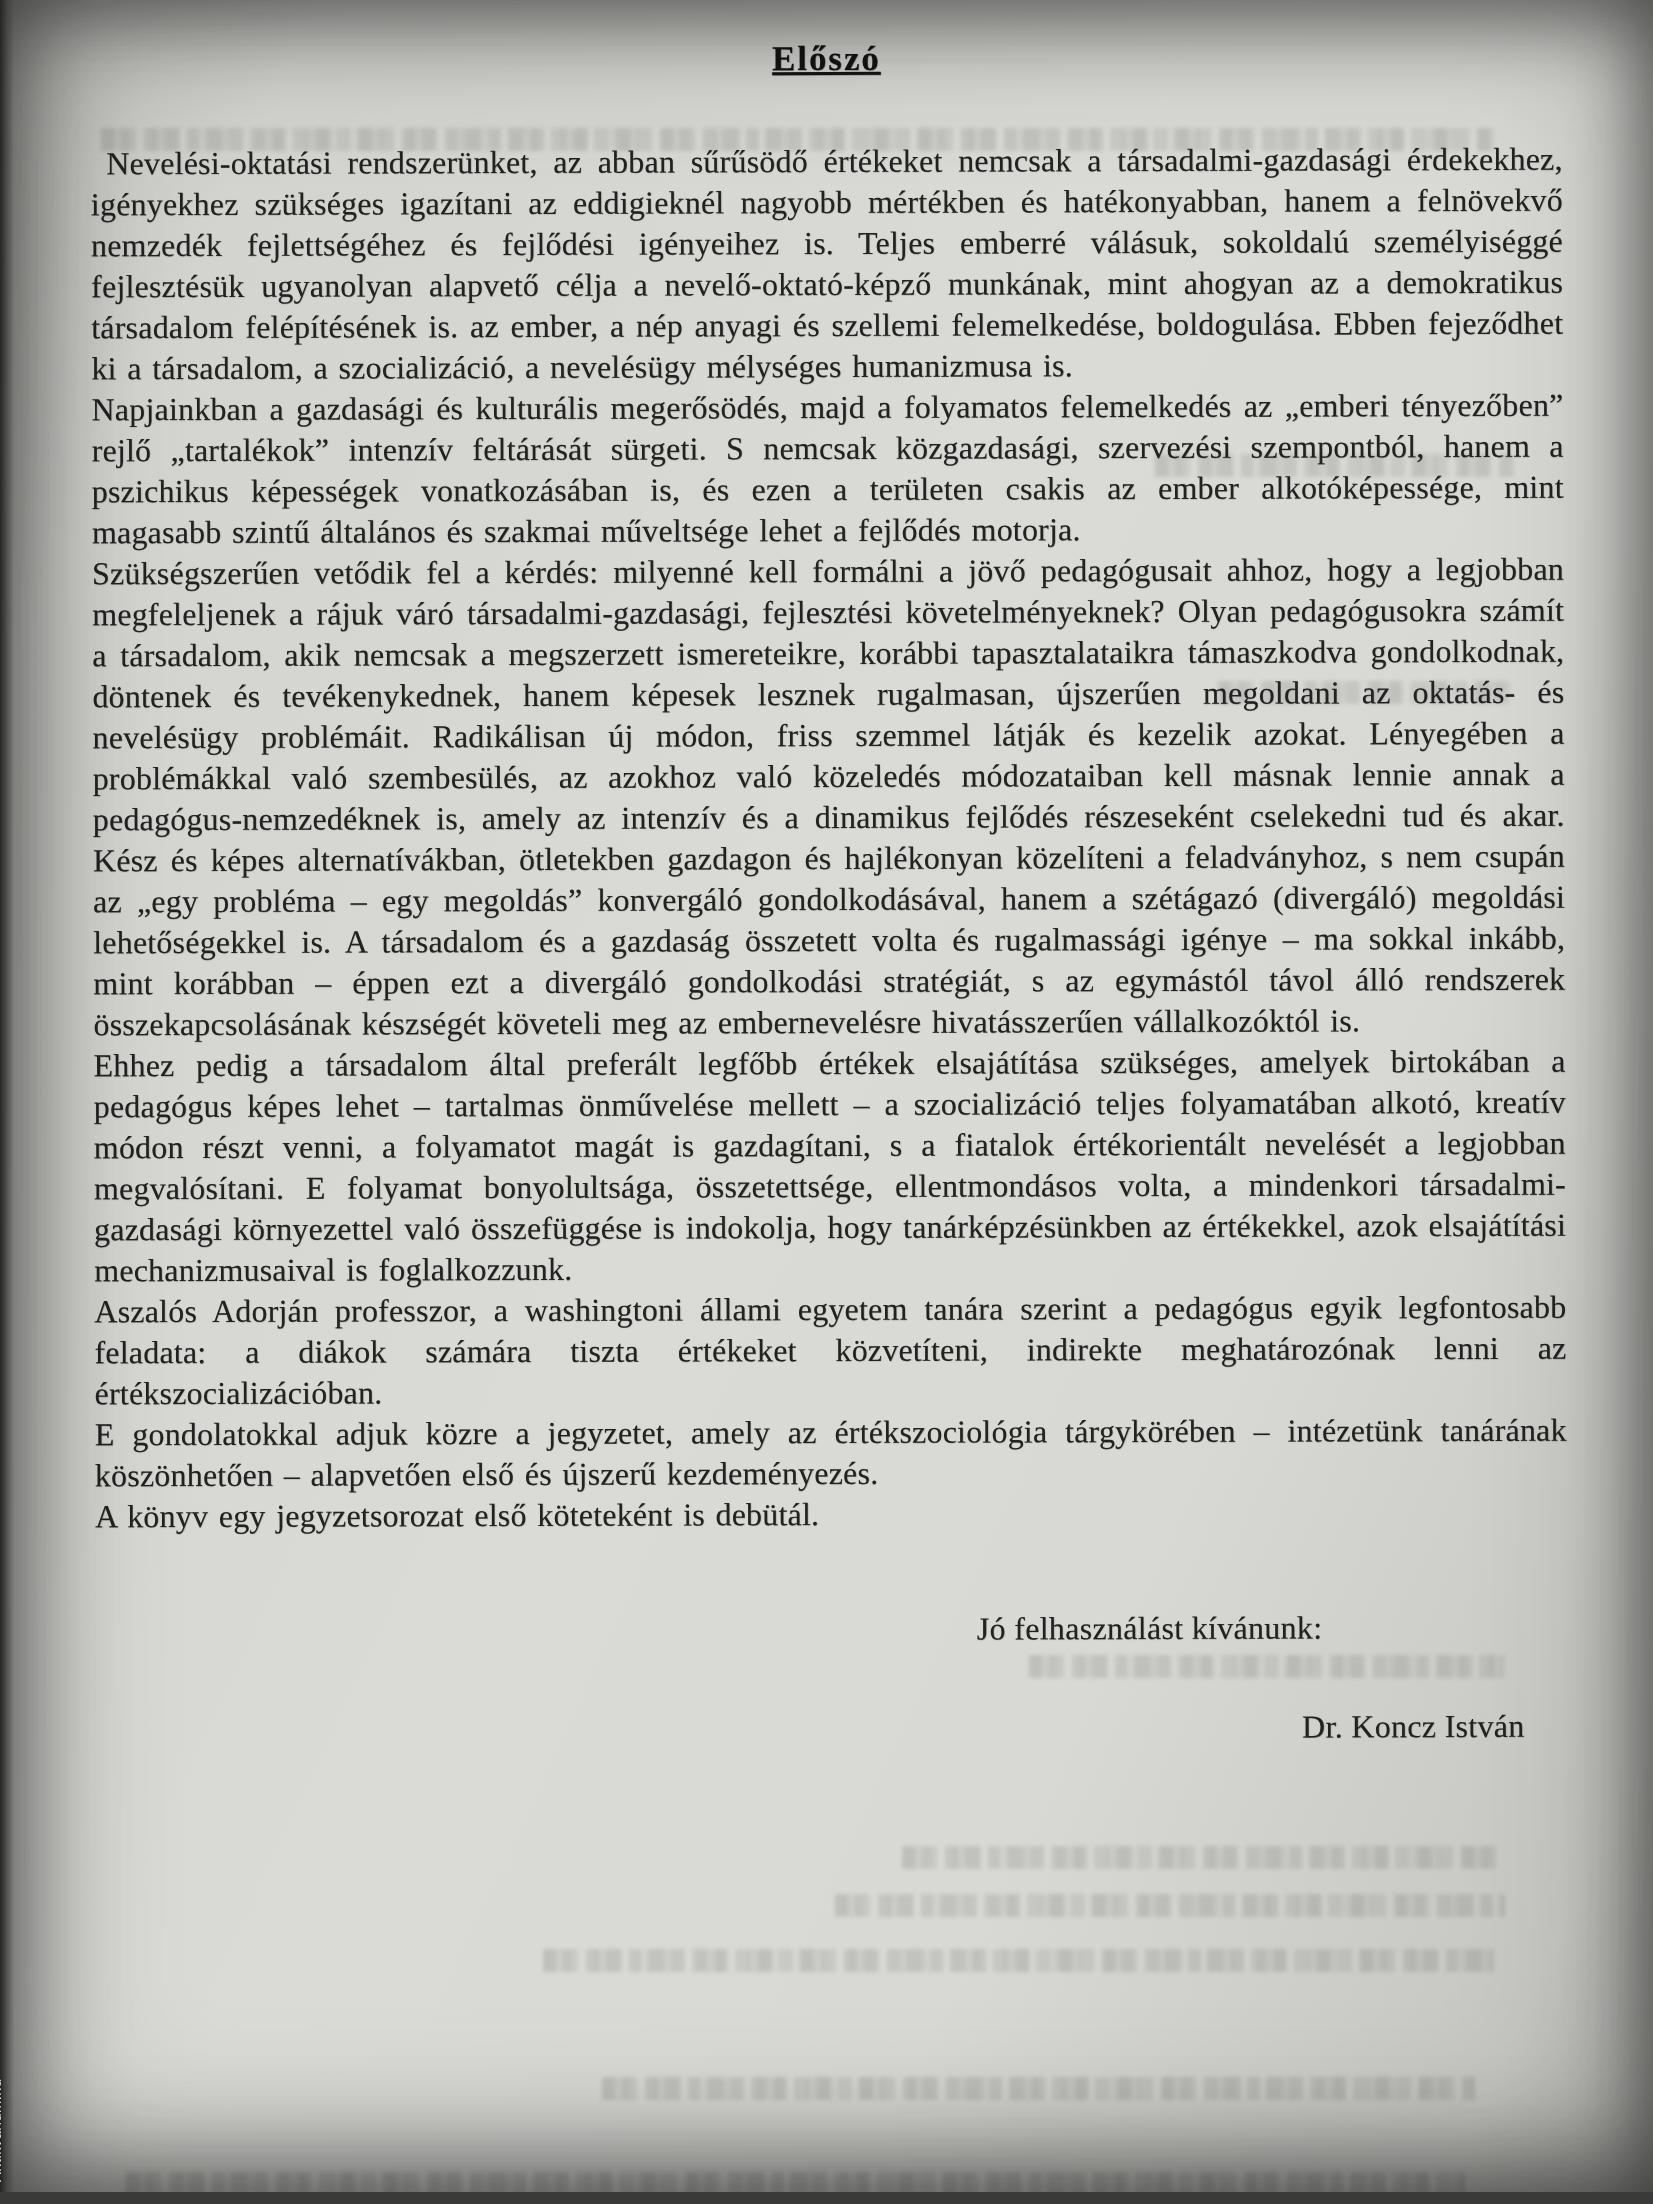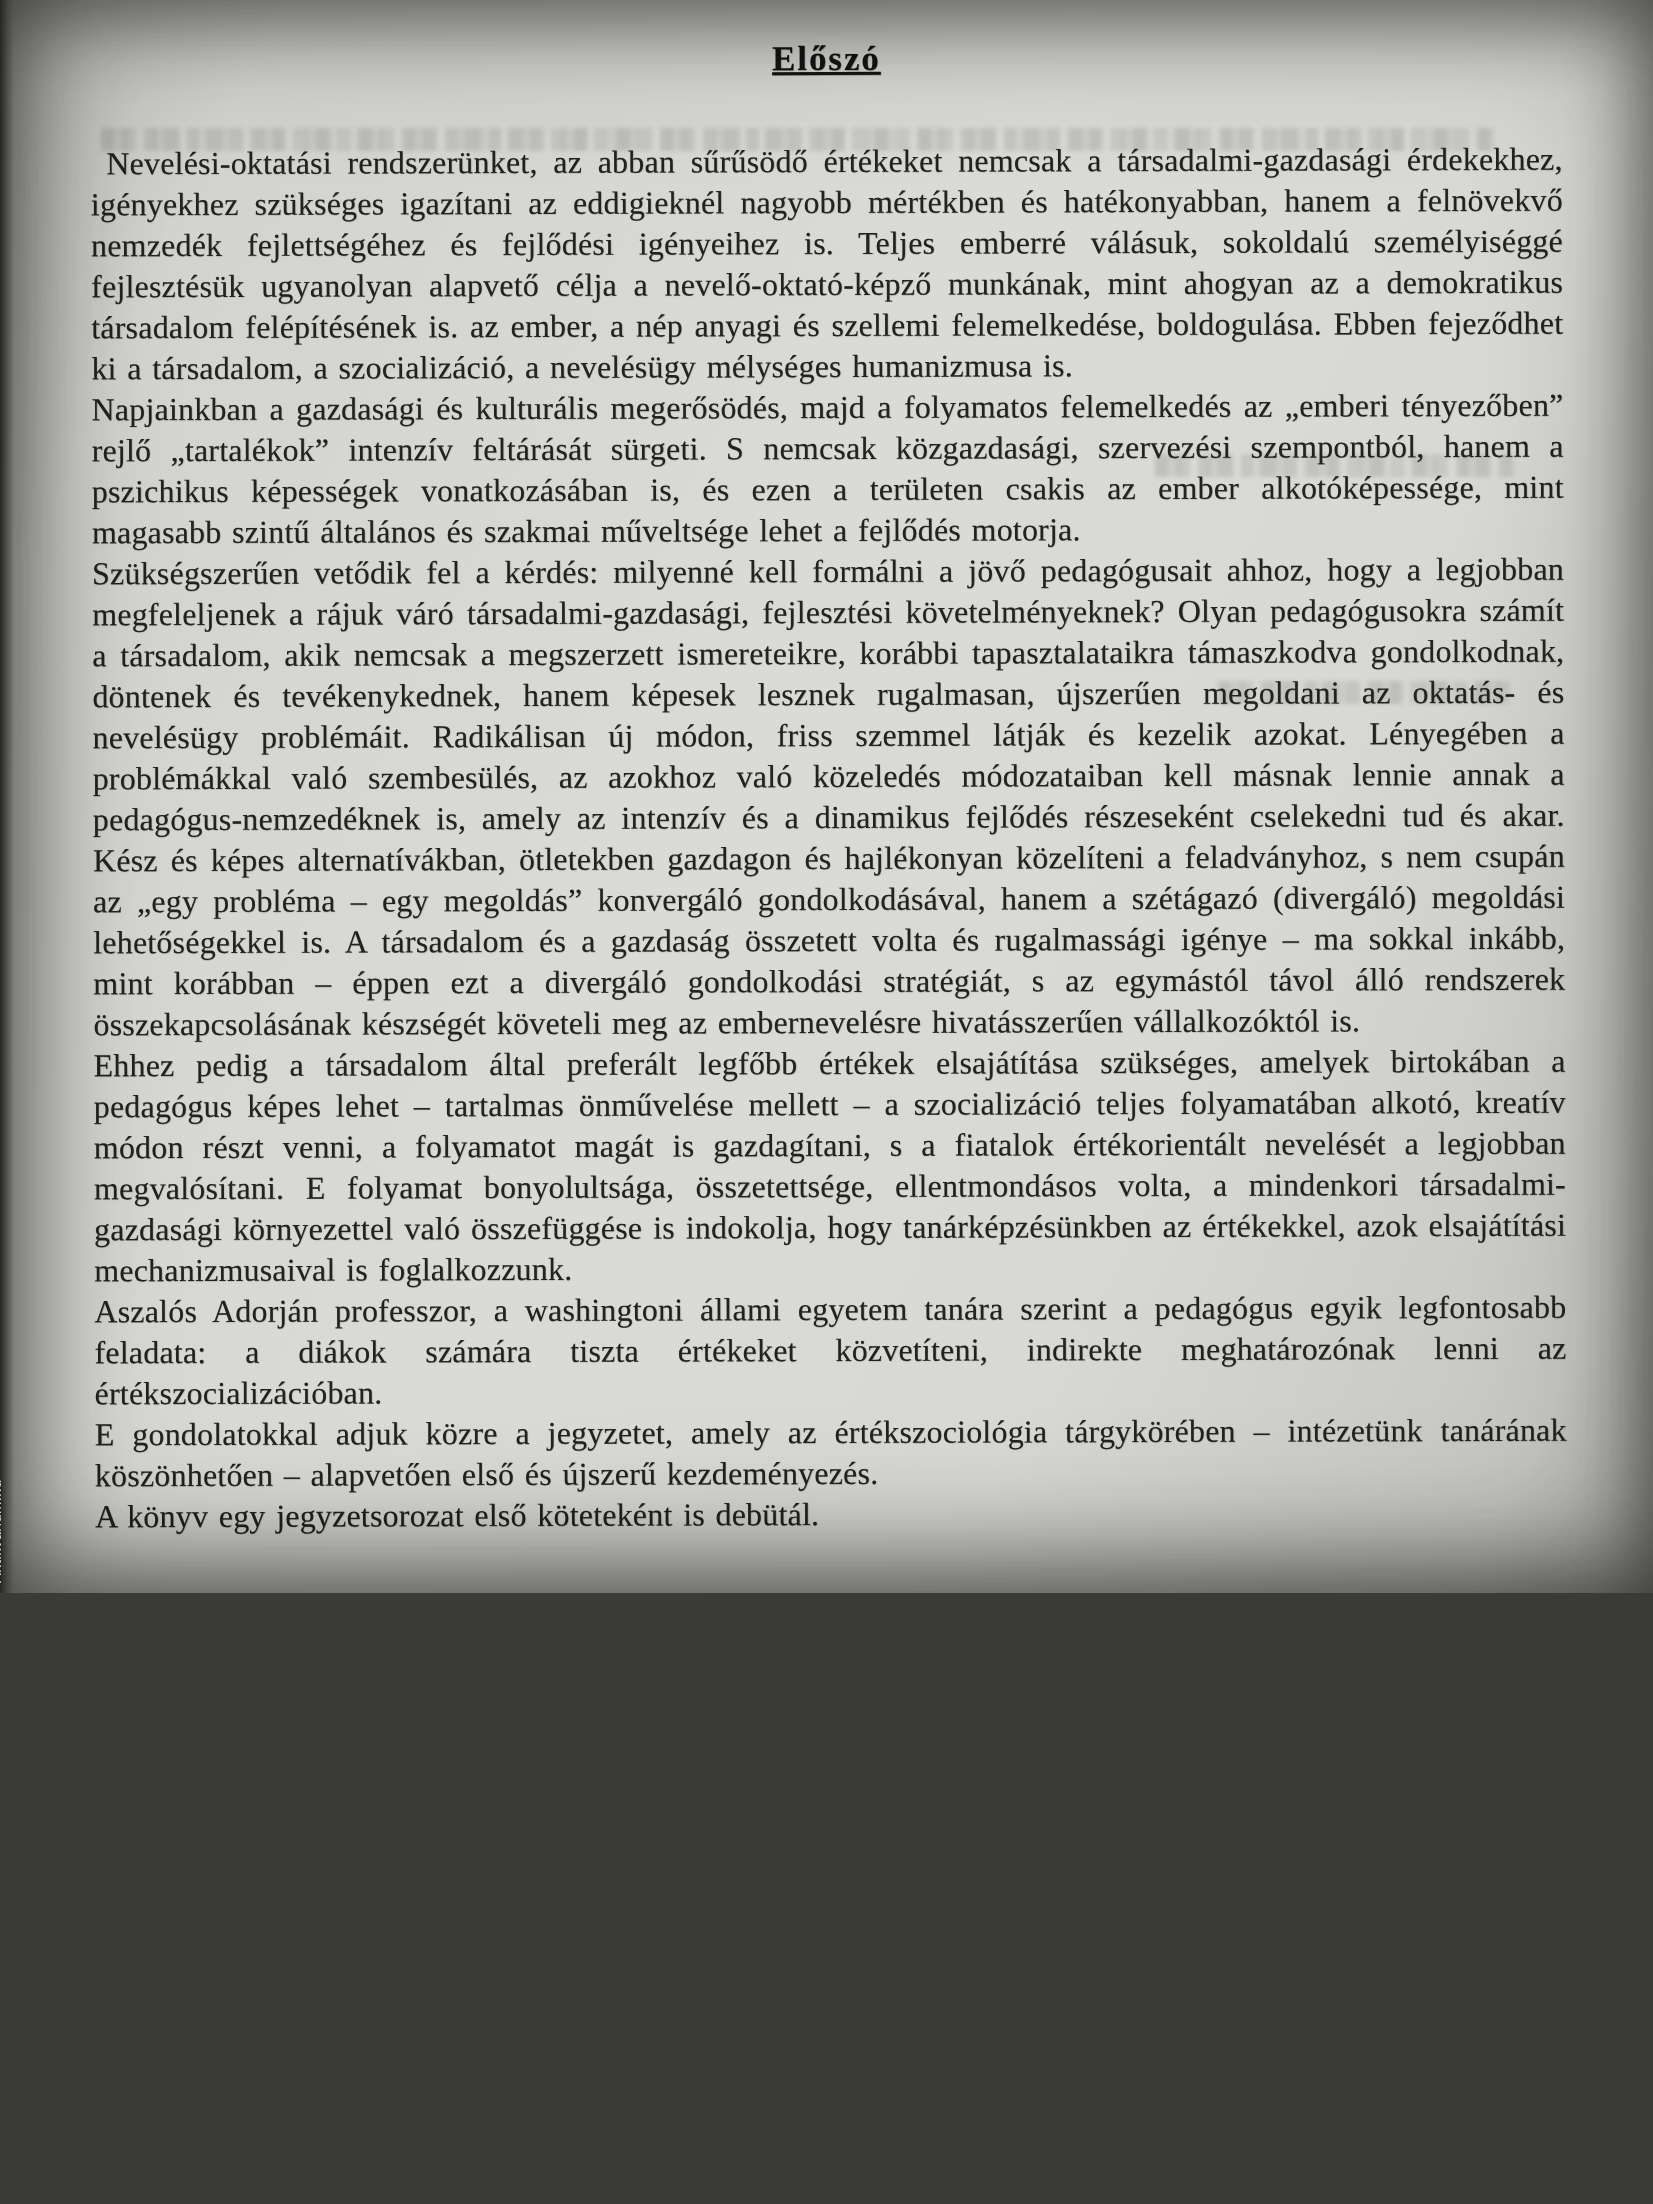--- a/index.html
+++ b/index.html
@@ -3,21 +3,21 @@
 <meta charset="utf-8">
 <style>
   html, body {
     margin: 0;
     padding: 0;
     background: #3a3a38;
   }
   .scan-page {
     position: relative;
     width: 1654px;
-    height: 1593px;
+    height: 2192px;
     overflow: hidden;
     background:
       linear-gradient(115deg, #bdbdb9 0%, #d3d3cf 12%, #dadad6 45%, #d8d8d4 70%, #c6c6c2 92%, #b2b2ae 100%);
     font-family: "Liberation Serif", serif;
   }
   
   .scan-page::before {
     content: "";
     position: absolute;
     inset: 0;

